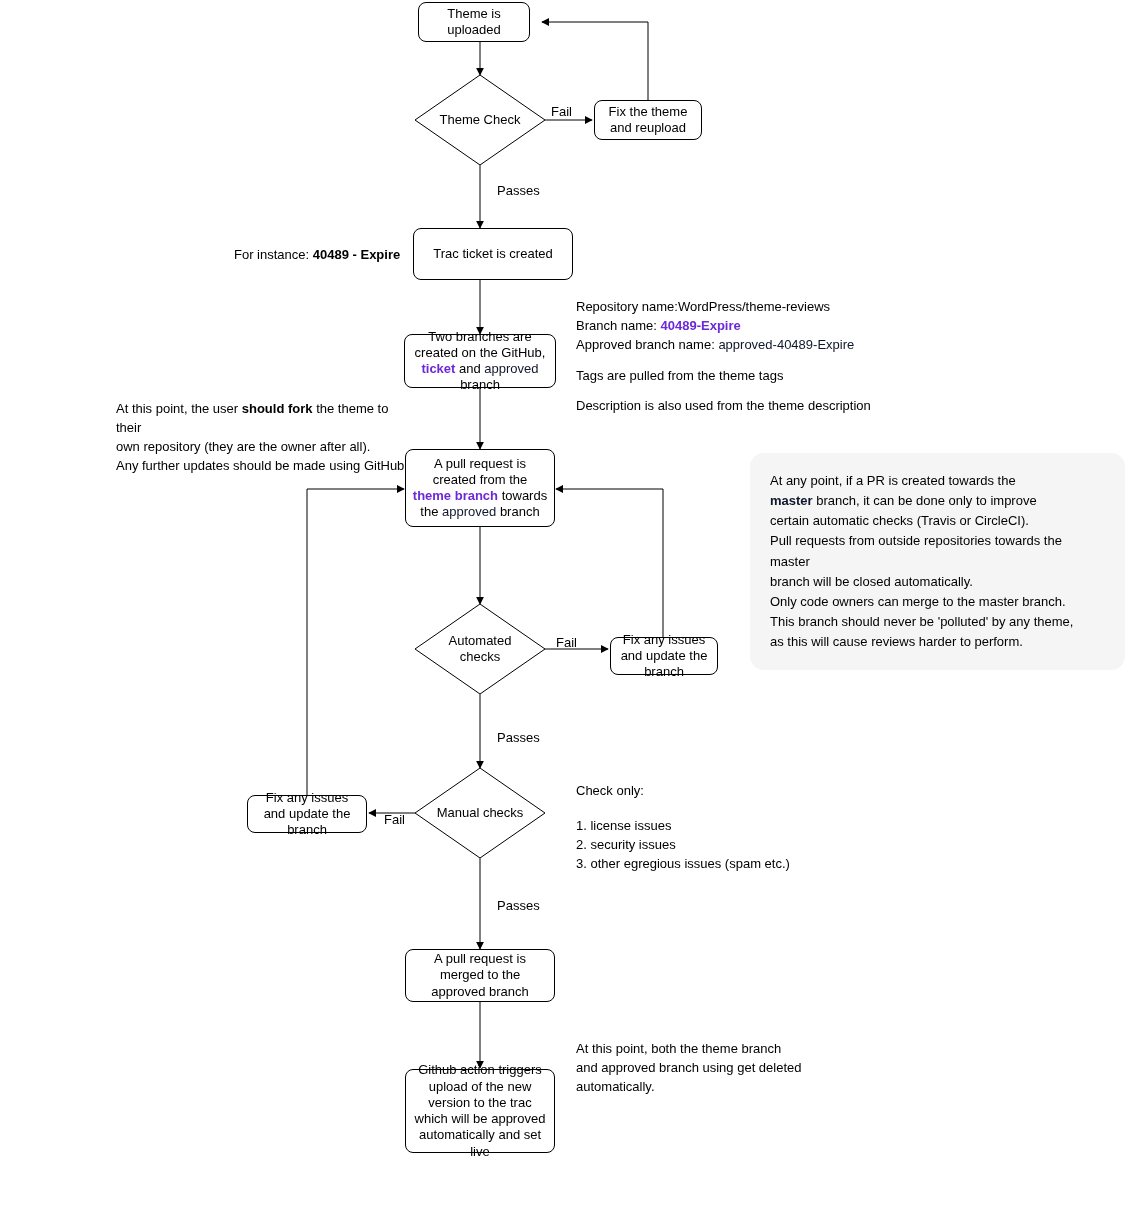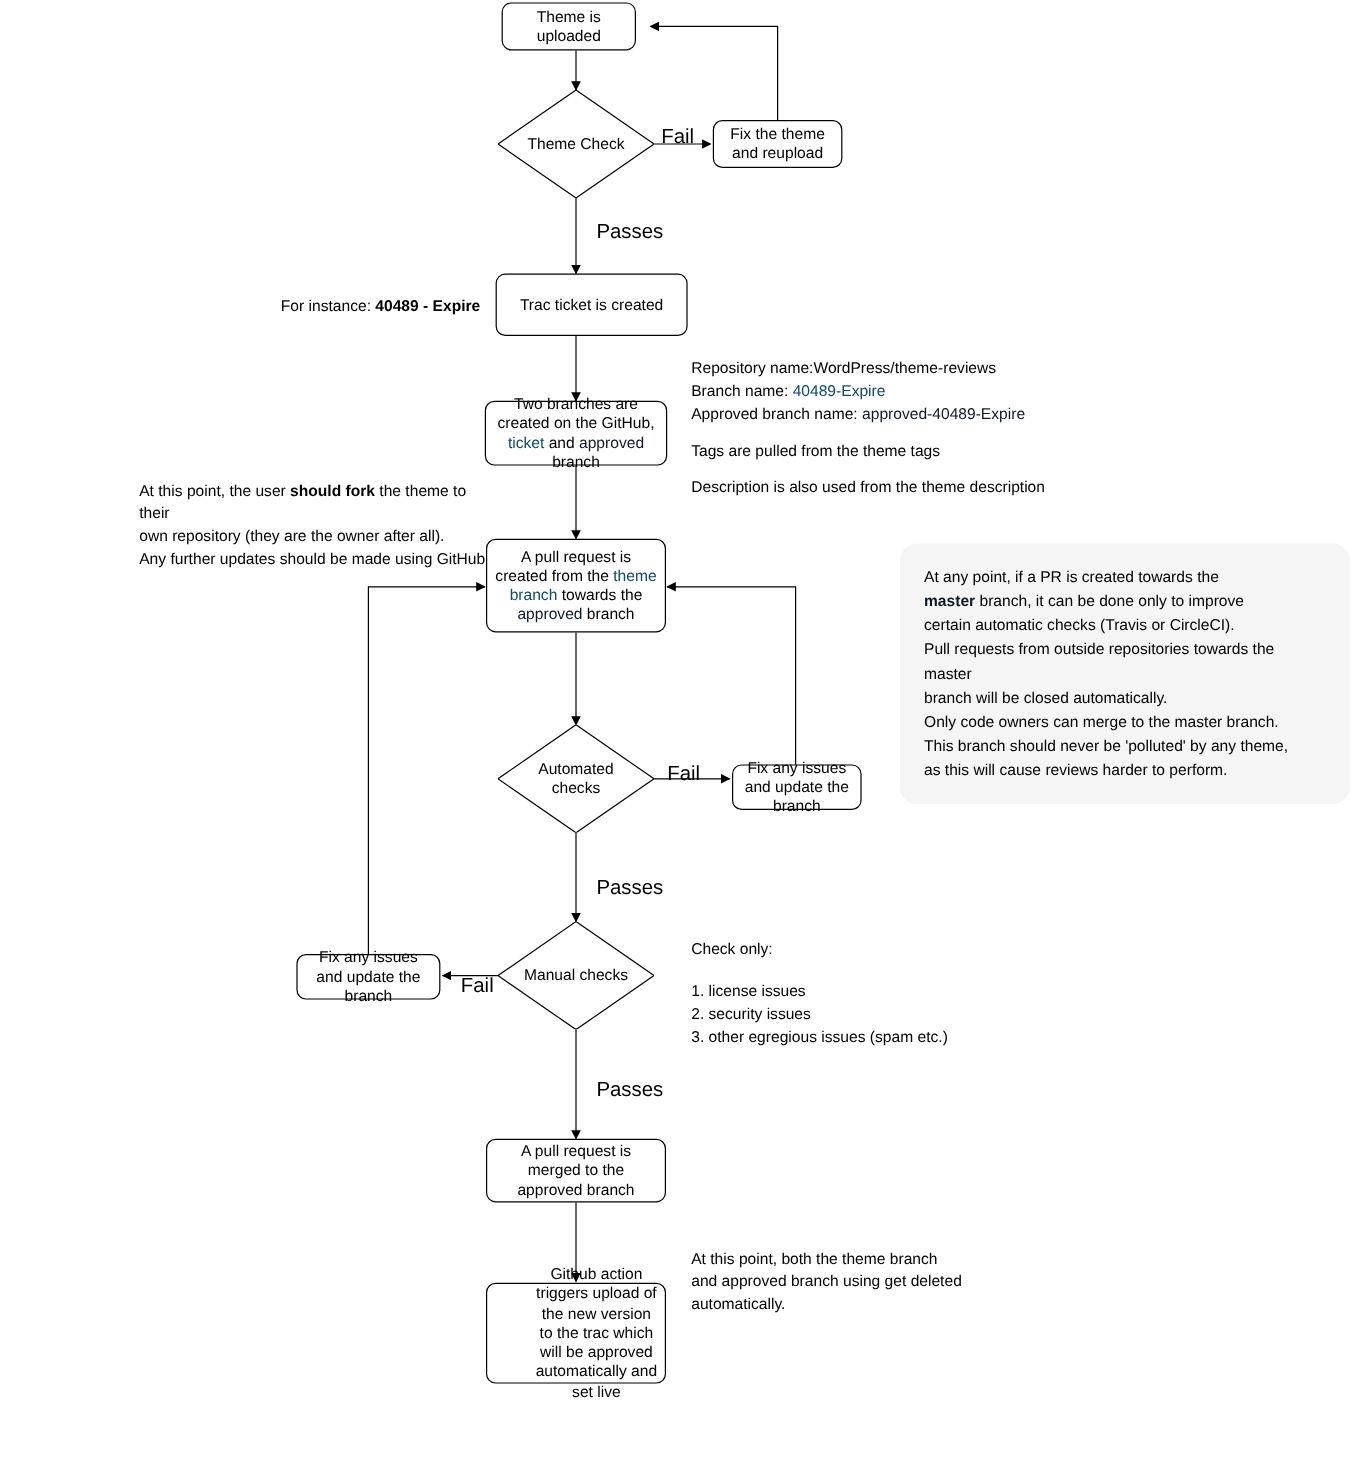--- a/index.html
+++ b/index.html
@@ -52,30 +52,30 @@
     line-height: 1.45;
   }
   .callout {
     position: absolute;
     background: #f5f5f5;
     border-radius: 14px;
     padding: 18px 20px;
     line-height: 1.55;
     box-sizing: border-box;
   }
-  .blue { color: #0c4a6e; }
+  .blue { color: #6d28d9; font-weight: bold; }
   .red  { color: #0f172a; }
   svg.wires {
     position: absolute;
     top: 0; left: 0;
     pointer-events: none;
   }
   .edge-label {
     position: absolute;
-    font-size: 17px;
+    font-size: 13px;
     background: transparent;
   }
 </style>
 </head>
 <body>
 
 <div id="canvas">
 
   <svg class="wires" width="1131" height="1221">
     <defs>
@@ -194,21 +194,21 @@
     <div>Check only:</div>
     <div style="margin-top:16px;">1. license issues</div>
     <div>2. security issues</div>
     <div>3. other egregious issues (spam etc.)</div>
   </div>
 
   <div class="box" style="left:247px; top:795px; width:120px; height:38px;">Fix any issues and update the branch</div>
 
   <div class="box" style="left:405px; top:949px; width:150px; height:53px;">A pull request is merged to the approved branch</div>
 
-  <div class="box" style="left:405px; top:1069px; width:150px; height:84px;padding-left:40px;">Github action triggers upload of the new version to the trac which will be approved automatically and set live</div>
+  <div class="box" style="left:405px; top:1069px; width:150px; height:84px;">Github action triggers upload of the new version to the trac which will be approved automatically and set live</div>
 
   <div class="note" style="left:576px; top:1040px;">
     <div>At this point, both the theme branch</div>
     <div>and approved branch using get deleted</div>
     <div>automatically.</div>
   </div>
 
 </div>
 
 </body></html>

